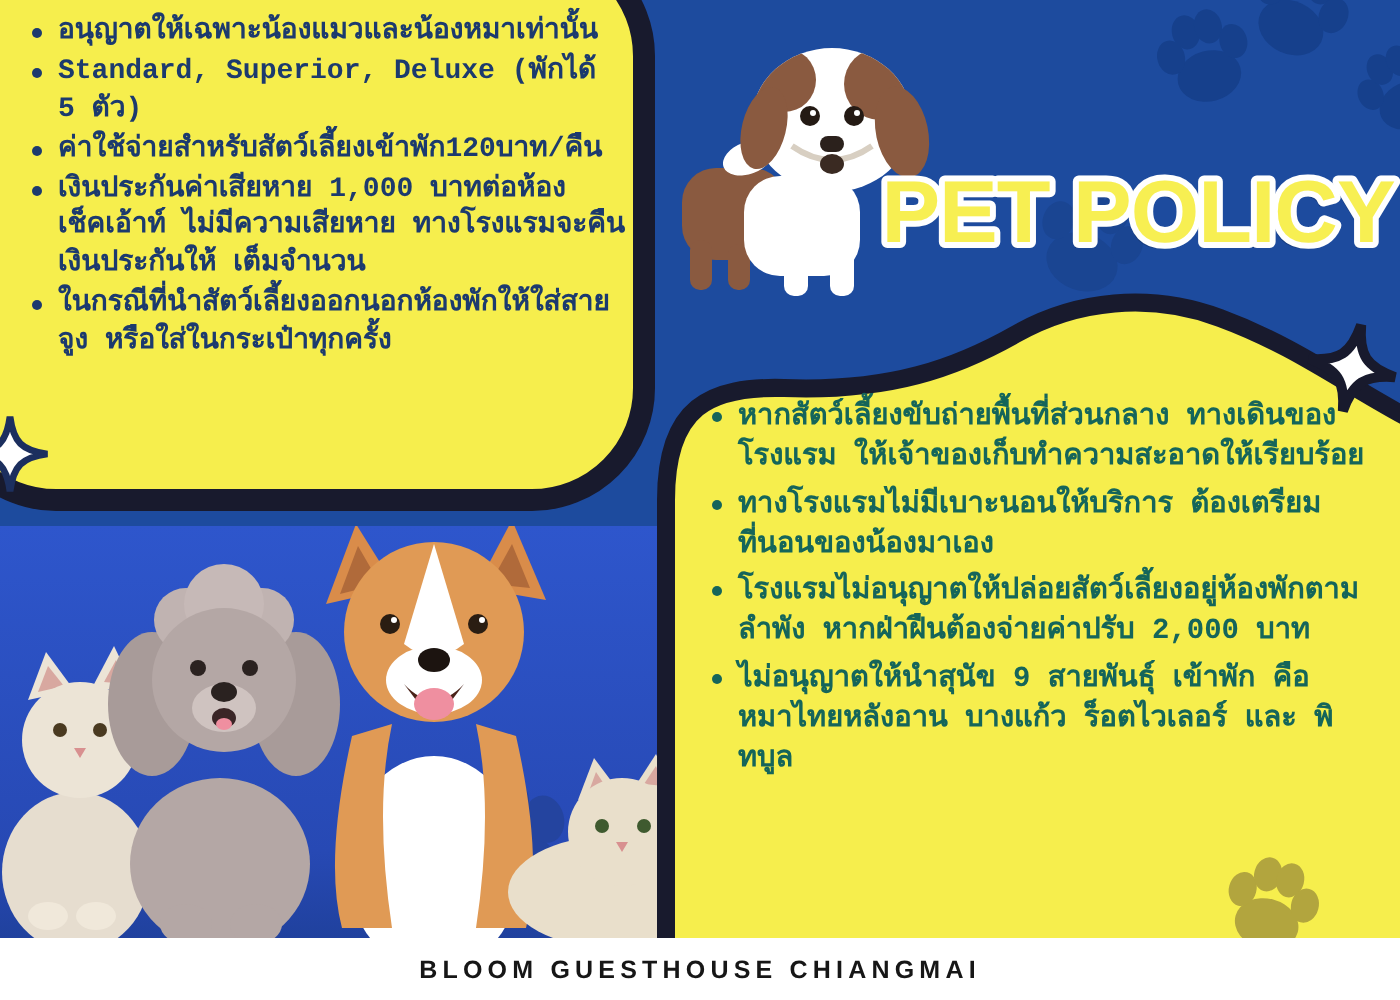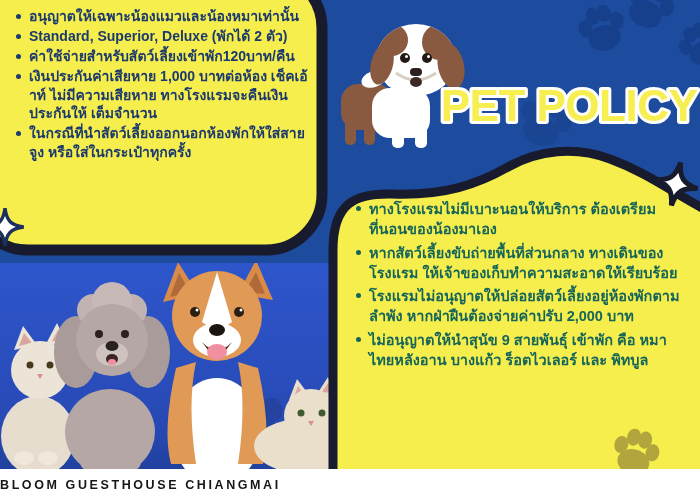--- a/index.html
+++ b/index.html
@@ -5,35 +5,35 @@
   html,body{margin:0;padding:0;}
   body{font-family:"Liberation Sans","DejaVu Sans",sans-serif;}
   .poster{
     position:relative;width:700px;height:500px;overflow:hidden;
     background:#1d4b9e;
   }
   .layer-svg{position:absolute;inset:0;width:700px;height:500px;display:block;}
   
   .panel{position:absolute;z-index:3;}
   .panel ul{margin:0;padding:0;list-style:none;}
-  .panel li{position:relative;padding-left:16px;font-weight:bold;}
+  .panel li{position:relative;padding-left:16px;font-weight:bold;font-family:Liberation Mono, monospace;}
   .panel li::before{
     content:"";position:absolute;left:3px;top:0.5em;
     width:5px;height:5px;border-radius:50%;background:currentColor;
   }
   .panel-left{left:13px;top:7px;width:300px;color:#1c3a6e;
     font-size:14px;line-height:1.35;}
   .panel-left li{margin-bottom:1px;}
   .panel-right{left:353px;top:199px;width:334px;color:#15655a;
     font-size:14.5px;line-height:1.4;}
   .panel-right li{margin-bottom:3px;}
   
   .footer{
     position:absolute;left:0;right:0;bottom:0;height:31px;z-index:4;
-    background:#ffffff;display:flex;align-items:center;justify-content:flex-start;
+    background:#ffffff;display:flex;align-items:center;justify-content:center;
   }
   .footer span{
     font-size:12.5px;font-weight:bold;letter-spacing:2.6px;color:#161616;
   }
 </style>
 </head>
 <body>
 
 <div class="poster">
 
@@ -168,31 +168,31 @@
     <text x="567" y="124" text-anchor="middle" font-family="Liberation Sans, DejaVu Sans, sans-serif" font-size="44" font-weight="bold" letter-spacing="-0.5" fill="#15356e" opacity="0.6">PET POLICY</text>
     <text x="569" y="121" text-anchor="middle" font-family="Liberation Sans, DejaVu Sans, sans-serif" font-size="44" font-weight="bold" letter-spacing="-0.5" paint-order="stroke" stroke="#ffffff" stroke-width="6" stroke-linejoin="round" fill="#f7ef52">PET POLICY</text>
 
     <path d="M0,-22 C2,-7 7,-2 22,0 C7,2 2,7 0,22 C-2,7 -7,2 -22,0 C-7,-2 -2,-7 0,-22 Z" transform="translate(676,184) rotate(12)" fill="#ffffff" stroke="#181a2d" stroke-width="5"></path>
     <path d="M0,-22 C2,-7 7,-2 22,0 C7,2 2,7 0,22 C-2,7 -7,2 -22,0 C-7,-2 -2,-7 0,-22 Z" transform="translate(5,227) scale(0.85)" fill="#ffffff" stroke="#1c2f5e" stroke-width="4"></path>
   </svg>
 
   <div class="panel panel-left">
     <ul>
       <li>อนุญาตให้เฉพาะน้องแมวและน้องหมาเท่านั้น</li>
-      <li>Standard, Superior, Deluxe (พักได้ 2 ตัว)</li>
+      <li>Standard, Superior, Deluxe (พักได้ 5 ตัว)</li>
       <li>ค่าใช้จ่ายสำหรับสัตว์เลี้ยงเข้าพัก120บาท/คืน</li>
       <li>เงินประกันค่าเสียหาย 1,000 บาทต่อห้อง เช็คเอ้าท์ ไม่มีความเสียหาย ทางโรงแรมจะคืนเงินประกันให้ เต็มจำนวน</li>
       <li>ในกรณีที่นำสัตว์เลี้ยงออกนอกห้องพักให้ใส่สายจูง หรือใส่ในกระเป๋าทุกครั้ง</li>
     </ul>
   </div>
 
   <div class="panel panel-right">
     <ul>
+      <li>หากสัตว์เลี้ยงขับถ่ายพื้นที่ส่วนกลาง ทางเดินของโรงแรม ให้เจ้าของเก็บทำความสะอาดให้เรียบร้อย</li>
       <li>ทางโรงแรมไม่มีเบาะนอนให้บริการ ต้องเตรียมที่นอนของน้องมาเอง</li>
-      <li>หากสัตว์เลี้ยงขับถ่ายพื้นที่ส่วนกลาง ทางเดินของโรงแรม ให้เจ้าของเก็บทำความสะอาดให้เรียบร้อย</li>
       <li>โรงแรมไม่อนุญาตให้ปล่อยสัตว์เลี้ยงอยู่ห้องพักตามลำพัง หากฝ่าฝืนต้องจ่ายค่าปรับ 2,000 บาท</li>
       <li>ไม่อนุญาตให้นำสุนัข 9 สายพันธุ์ เข้าพัก คือ หมาไทยหลังอาน บางแก้ว ร็อตไวเลอร์ และ พิทบูล</li>
     </ul>
   </div>
 
   <div class="footer">
     <span>BLOOM GUESTHOUSE CHIANGMAI</span>
   </div>
 
 </div>

